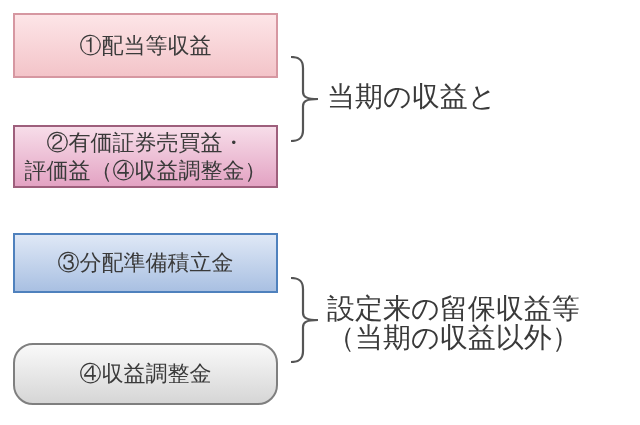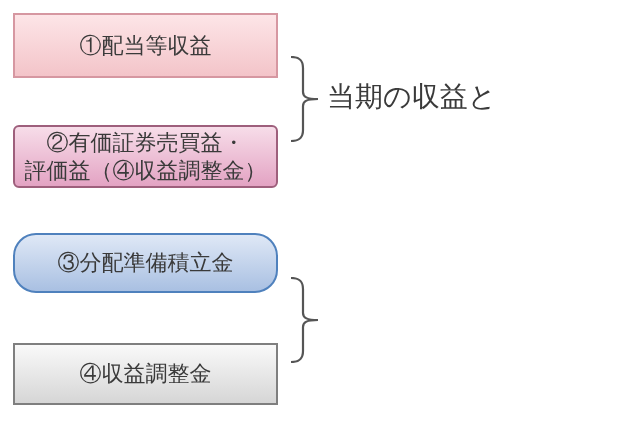--- a/index.html
+++ b/index.html
@@ -65,41 +65,45 @@
 </style>
 </head>
 <body>
 
 <div class="canvas" style="color: rgb(58, 58, 58); background: rgb(255, 255, 255);">
 
   <div class="box box1" style="background: linear-gradient(rgb(253, 229, 231) 0%, rgb(243, 196, 201) 100%); border-color: rgb(214, 151, 161);">
     <span class="bline">①配当等収益</span>
   </div>
 
-  <div class="box box2" style="background: linear-gradient(rgb(247, 221, 233) 0%, rgb(227, 163, 195) 100%); border-color: rgb(158, 95, 124); border-radius: 6px;">
+  <div class="box box2" style="background: linear-gradient(rgb(247, 221, 233) 0%, rgb(227, 163, 195) 100%); border-color: rgb(158, 95, 124);">
     <span class="bline">②有価証券売買益・</span>
     <span class="bline">評価益（④収益調整金）</span>
   </div>
 
-  <div class="box box3" style="background: linear-gradient(rgb(223, 232, 246) 0%, rgb(169, 192, 226) 100%); border-color: rgb(79, 129, 189); border-radius: 23px;">
+  <div class="box box3" style="background: linear-gradient(rgb(223, 232, 246) 0%, rgb(169, 192, 226) 100%); border-color: rgb(79, 129, 189);">
     <span class="bline">③分配準備積立金</span>
 
   </div>
 
-  <div class="box box4" style="background: linear-gradient(rgb(249, 249, 249) 0%, rgb(214, 214, 214) 100%); border-color: rgb(127, 127, 127);">
+  <div class="box box4" style="background: linear-gradient(rgb(249, 249, 249) 0%, rgb(214, 214, 214) 100%); border-color: rgb(127, 127, 127); border-radius: 20px;">
     <span class="bline">④収益調整金</span>
 
   </div>
 
   <svg class="brace brace1" viewBox="0 0 34 86" aria-hidden="true">
     <path d="M 3 1 C 11 1 15 4 15 12 L 15 36 C 15 41 19 43 30 43 C 19 43 15 45 15 50 L 15 74 C 15 82 11 85 3 85" stroke="#555555"></path>
   </svg>
 
   <div class="glabel glabel1">
     <span>当期の収益と</span>
   </div>
 
   <svg class="brace brace2" viewBox="0 0 34 86" aria-hidden="true">
     <path d="M 3 1 C 11 1 15 4 15 12 L 15 36 C 15 41 19 43 30 43 C 19 43 15 45 15 50 L 15 74 C 15 82 11 85 3 85" stroke="#555555"></path>
   </svg>
 
+  <div class="glabel glabel2">
+    <span>設定来の留保収益等</span>
+    <span>（当期の収益以外）</span>
+  </div>
 
 </div>
 
 </body></html>

